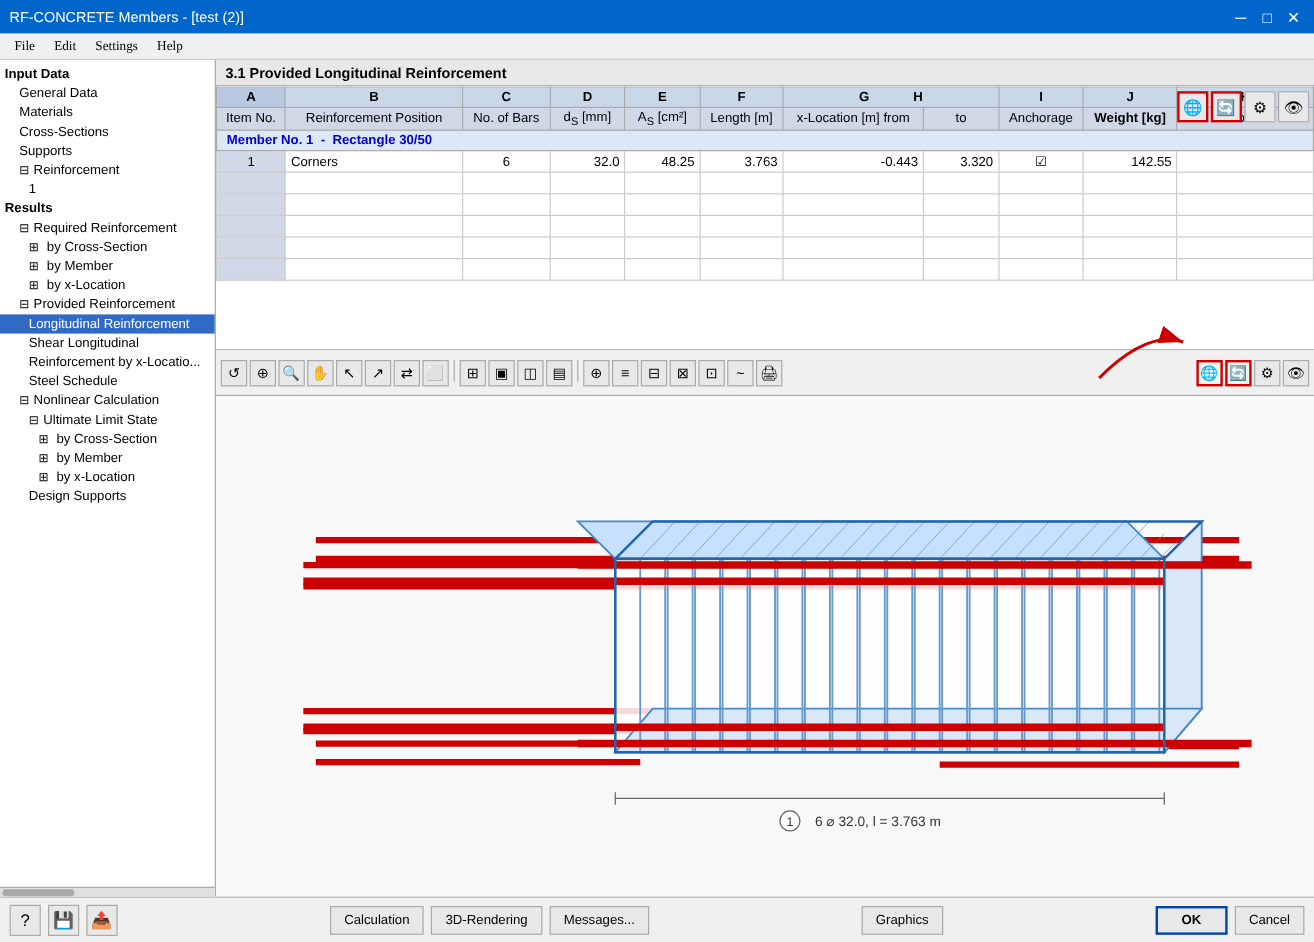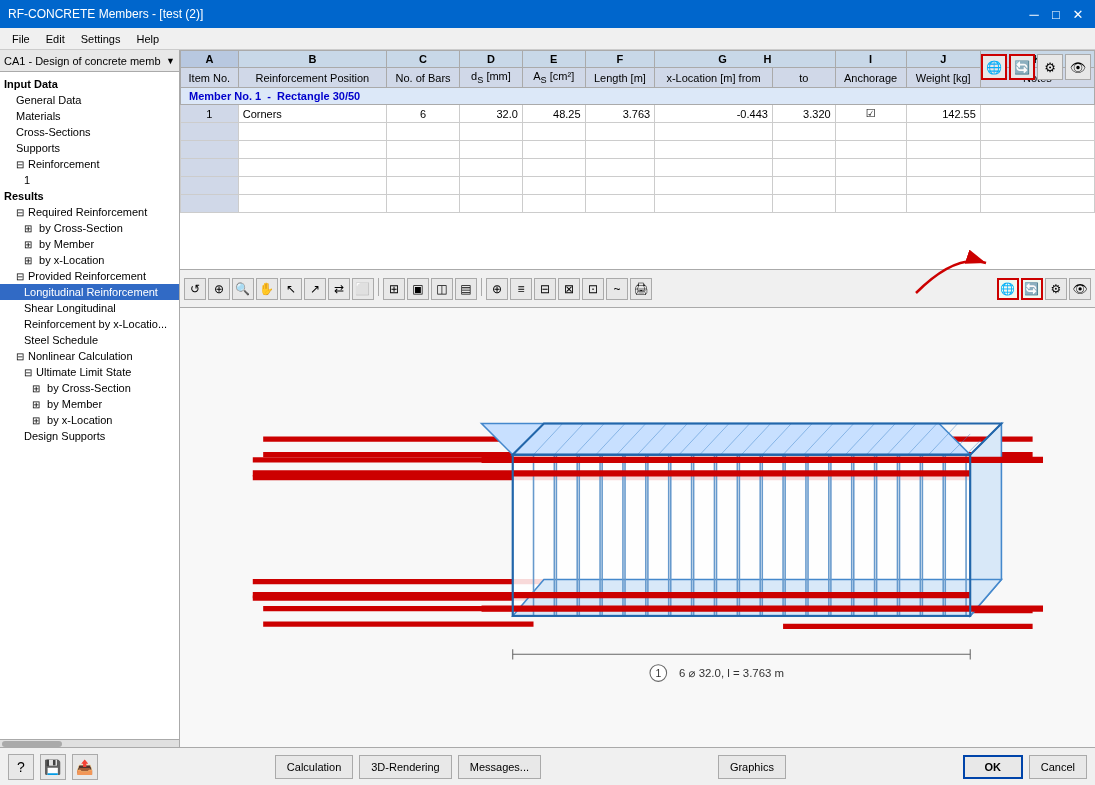--- a/index.html
+++ b/index.html
@@ -34,20 +34,21 @@
       height: 22px;
       display: flex;
       align-items: center;
       padding: 0 4px;
       border-bottom: 1px solid #ccc;
     }
     .menu-item {
       padding: 2px 8px;
       cursor: pointer;
       font-size: 11px;
+      font-family: Liberation Serif, serif;
     }
 
     
     .main-layout {
       display: flex;
       height: calc(785px - 28px - 22px - 38px);
     }
 
     
     .sidebar {
@@ -249,24 +250,20 @@
   <span class="menu-item">File</span>
   <span class="menu-item">Edit</span>
   <span class="menu-item">Settings</span>
   <span class="menu-item">Help</span>
 </div>
 
 <div class="main-layout">
 
   <div class="sidebar">
 
-    <div class="dropdown-bar">
-      <span>CA1 - Design of concrete memb</span>
-      <span class="dropdown-arrow">▼</span>
-    </div>
 
     <div class="tree-container">
 
       <div class="tree-section-label">Input Data</div>
       <div class="tree-item indent1">General Data</div>
       <div class="tree-item indent1">Materials</div>
       <div class="tree-item indent1">Cross-Sections</div>
       <div class="tree-item indent1">Supports</div>
       <div class="tree-item indent1"><span class="tree-expand">⊟</span>Reinforcement</div>
       <div class="tree-item indent2">1</div>
@@ -289,20 +286,23 @@
       <div class="tree-item indent2">Design Supports</div>
     </div>
 
     <div class="sidebar-scrollbar">
       <div style="width:60px;height:6px;background:#aaa;border-radius:3px;"></div>
     </div>
   </div>
 
   <div class="content-area">
 
+    <div class="section-title">
+      <span>3.1 Provided Longitudinal Reinforcement</span>
+    </div>
 
     <div style="position:relative; background:#f0f0f0; height:0;">
       <div style="position:absolute; right:4px; top:4px; display:flex; gap:2px; z-index:10;">
         <button class="overlay-btn" style="border:2px solid #cc0000;">🌐</button>
         <button class="overlay-btn" style="border:2px solid #cc0000;">🔄</button>
         <button class="overlay-btn normal">⚙</button>
         <button class="overlay-btn normal">👁</button>
       </div>
     </div>
 
@@ -324,21 +324,21 @@
           <tr>
             <th style="min-width:40px;margin-left:29px;">Item No.</th>
             <th style="min-width:130px;text-align:center;">Reinforcement Position</th>
             <th style="min-width:55px;">No. of Bars</th>
             <th style="min-width:55px;">d<sub>S</sub> [mm]</th>
             <th style="min-width:55px;">A<sub>S</sub> [cm²]</th>
             <th style="min-width:60px;">Length [m]</th>
             <th style="min-width:55px;">x-Location [m] from</th>
             <th style="min-width:55px;">to</th>
             <th style="min-width:55px;">Anchorage</th>
-            <th style="min-width:65px;">Weight [kg]</th>
+            <th style="min-width:65px;font-weight:bold;">Weight [kg]</th>
             <th style="min-width:100px;">Notes</th>
           </tr>
         </thead>
         <tbody>
           <tr class="member-row">
             <td colspan="11" style="padding-left:8px;">Member No. 1 &nbsp;-&nbsp; Rectangle 30/50</td>
           </tr>
           <tr>
             <td class="col-a text-center">1</td>
             <td>Corners</td>

